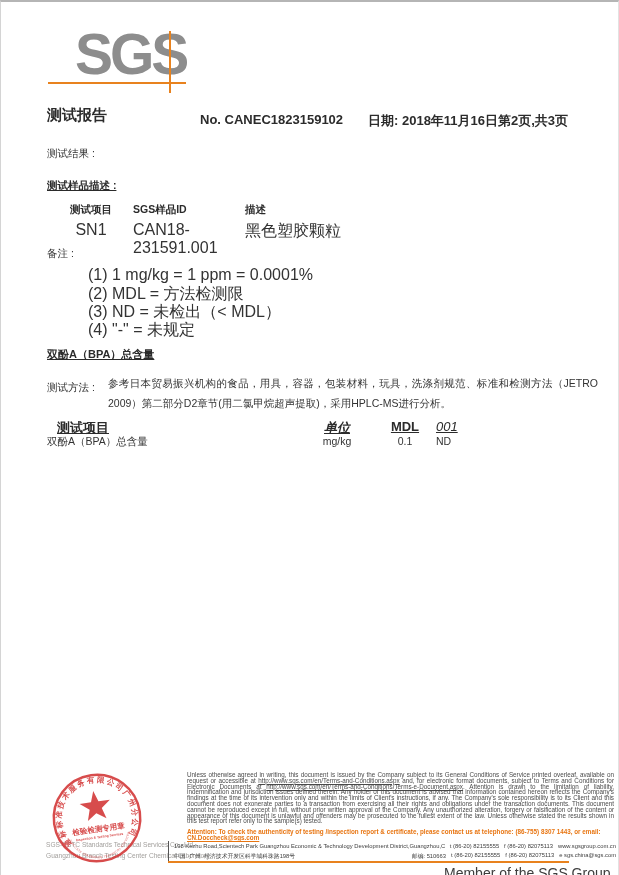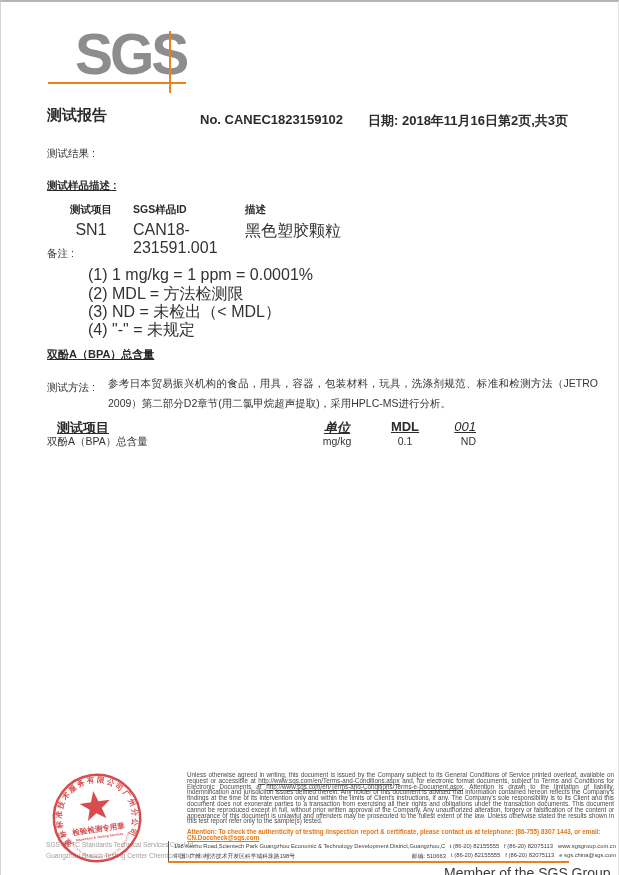--- a/index.html
+++ b/index.html
@@ -39,21 +39,21 @@
   .bpa-title{position:absolute;left:46px;top:345px;font-size:11px;font-weight:700;color:#2b2b2b;text-decoration:underline;}
   .method-label{position:absolute;left:46px;top:371px;margin-top:8px;}
   .method-text{position:absolute;left:107px;top:371px;width:490px;font-size:10.5px;line-height:20px;color:#333;text-align:justify;}
   
   .t-head{position:absolute;top:417px;font-size:13px;font-weight:700;color:#2b2b2b;}
   .t-row{position:absolute;top:433px;font-size:10.5px;color:#333;}
   .t-item-h{left:56px;}
   .t-item{left:46px;}
   .t-unit{left:314px;width:44px;text-align:center;}
   .t-mdl{left:384px;width:40px;text-align:center;}
-  .t-smp{left:435px;width:40px;text-align:right;}
+  .t-smp{left:435px;width:40px;text-align:left;}
   .ital{font-style:italic;margin-top:14px;}
   
   .legal{position:absolute;left:186px;top:770px;width:427px;font-size:6.3px;line-height:5.8px;
     color:#4a4a4a;text-align:justify;margin:0;}
   .attention{position:absolute;left:186px;top:827px;width:427px;font-size:6.3px;line-height:6.4px;
     color:#e87511;font-weight:700;margin:0;}
   .company-name{position:absolute;left:45px;top:839px;font-size:6.6px;color:#a3a09d;white-space:nowrap;}
   .company-dept{position:absolute;left:45px;top:850px;font-size:6.6px;color:#a3a09d;white-space:nowrap;}
   .addr-divider{position:absolute;left:167px;top:839px;width:1px;height:22px;background:#555;}
   .addr-row{position:absolute;left:173px;width:442px;font-size:5.8px;color:#3d3d3d;display:flex;gap:5px;white-space:nowrap;}

